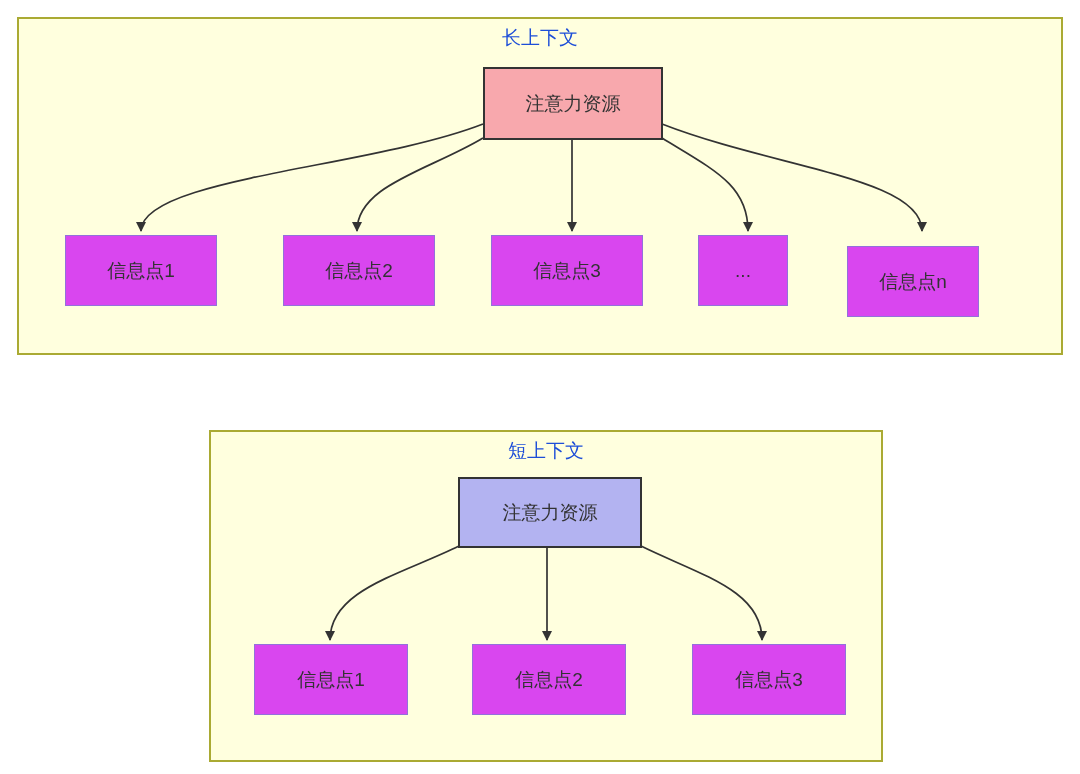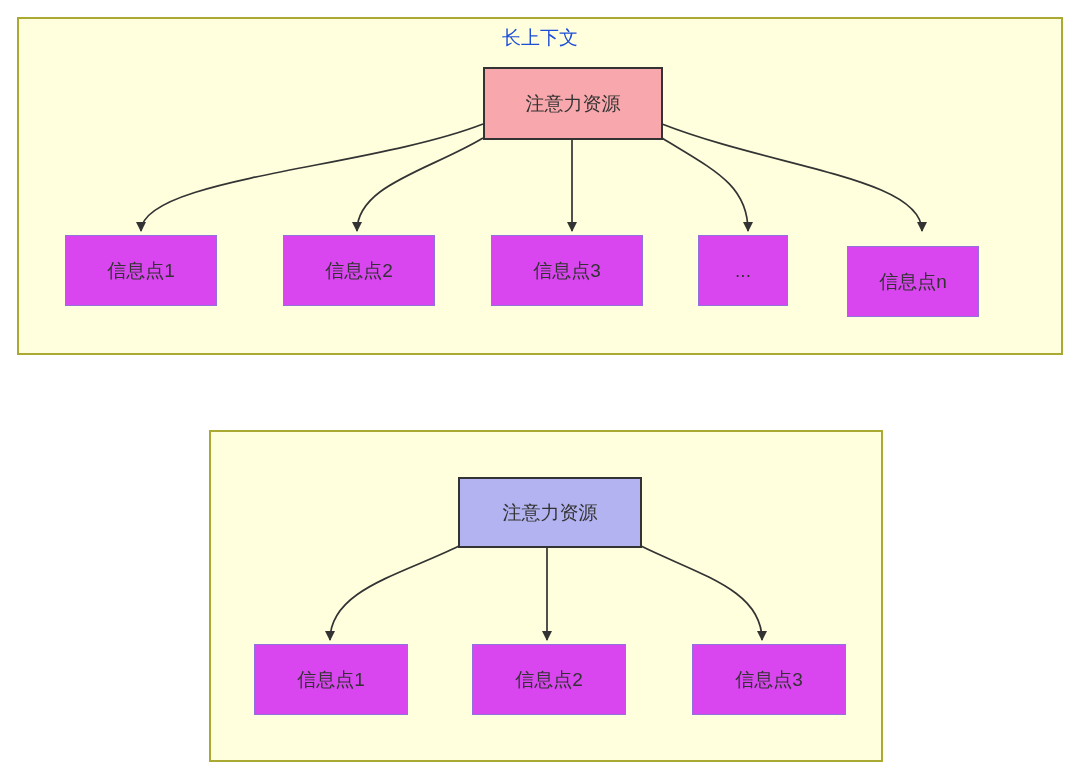--- a/index.html
+++ b/index.html
@@ -67,20 +67,21 @@
 
   <div class="node root-node" style="left: 483px; top: 67px; width: 180px; height: 73px; background-color: rgb(248, 168, 173);">注意力资源</div>
 
   <div class="node info-node" style="left:65px; top:235px; width:152px; height:71px;">信息点1</div>
   <div class="node info-node" style="left:283px; top:235px; width:152px; height:71px;">信息点2</div>
   <div class="node info-node" style="left:491px; top:235px; width:152px; height:71px;">信息点3</div>
   <div class="node info-node" style="left:698px; top:235px; width:90px; height:71px;">...</div>
   <div class="node info-node" style="left:847px; top:235px; width:132px; height:71px;margin-top:11px;">信息点n</div>
 
   <div class="container-box" style="left:209px; top:430px; width:674px; height:332px;"></div>
+  <div class="container-title" style="left:209px; top:438px; width:674px;">短上下文</div>
 
   <div class="node root-node" style="left: 458px; top: 477px; width: 184px; height: 71px; background-color: rgb(179, 179, 241);">注意力资源</div>
 
   <div class="node info-node" style="left:254px; top:644px; width:154px; height:71px;">信息点1</div>
   <div class="node info-node" style="left:472px; top:644px; width:154px; height:71px;">信息点2</div>
   <div class="node info-node" style="left:692px; top:644px; width:154px; height:71px;">信息点3</div>
 
   <svg id="edges" width="1080" height="774" viewBox="0 0 1080 774">
     <defs>
       <marker id="arrowhead" viewBox="0 0 12 12" refX="10" refY="6" markerWidth="12" markerHeight="12" markerUnits="userSpaceOnUse" orient="auto">

